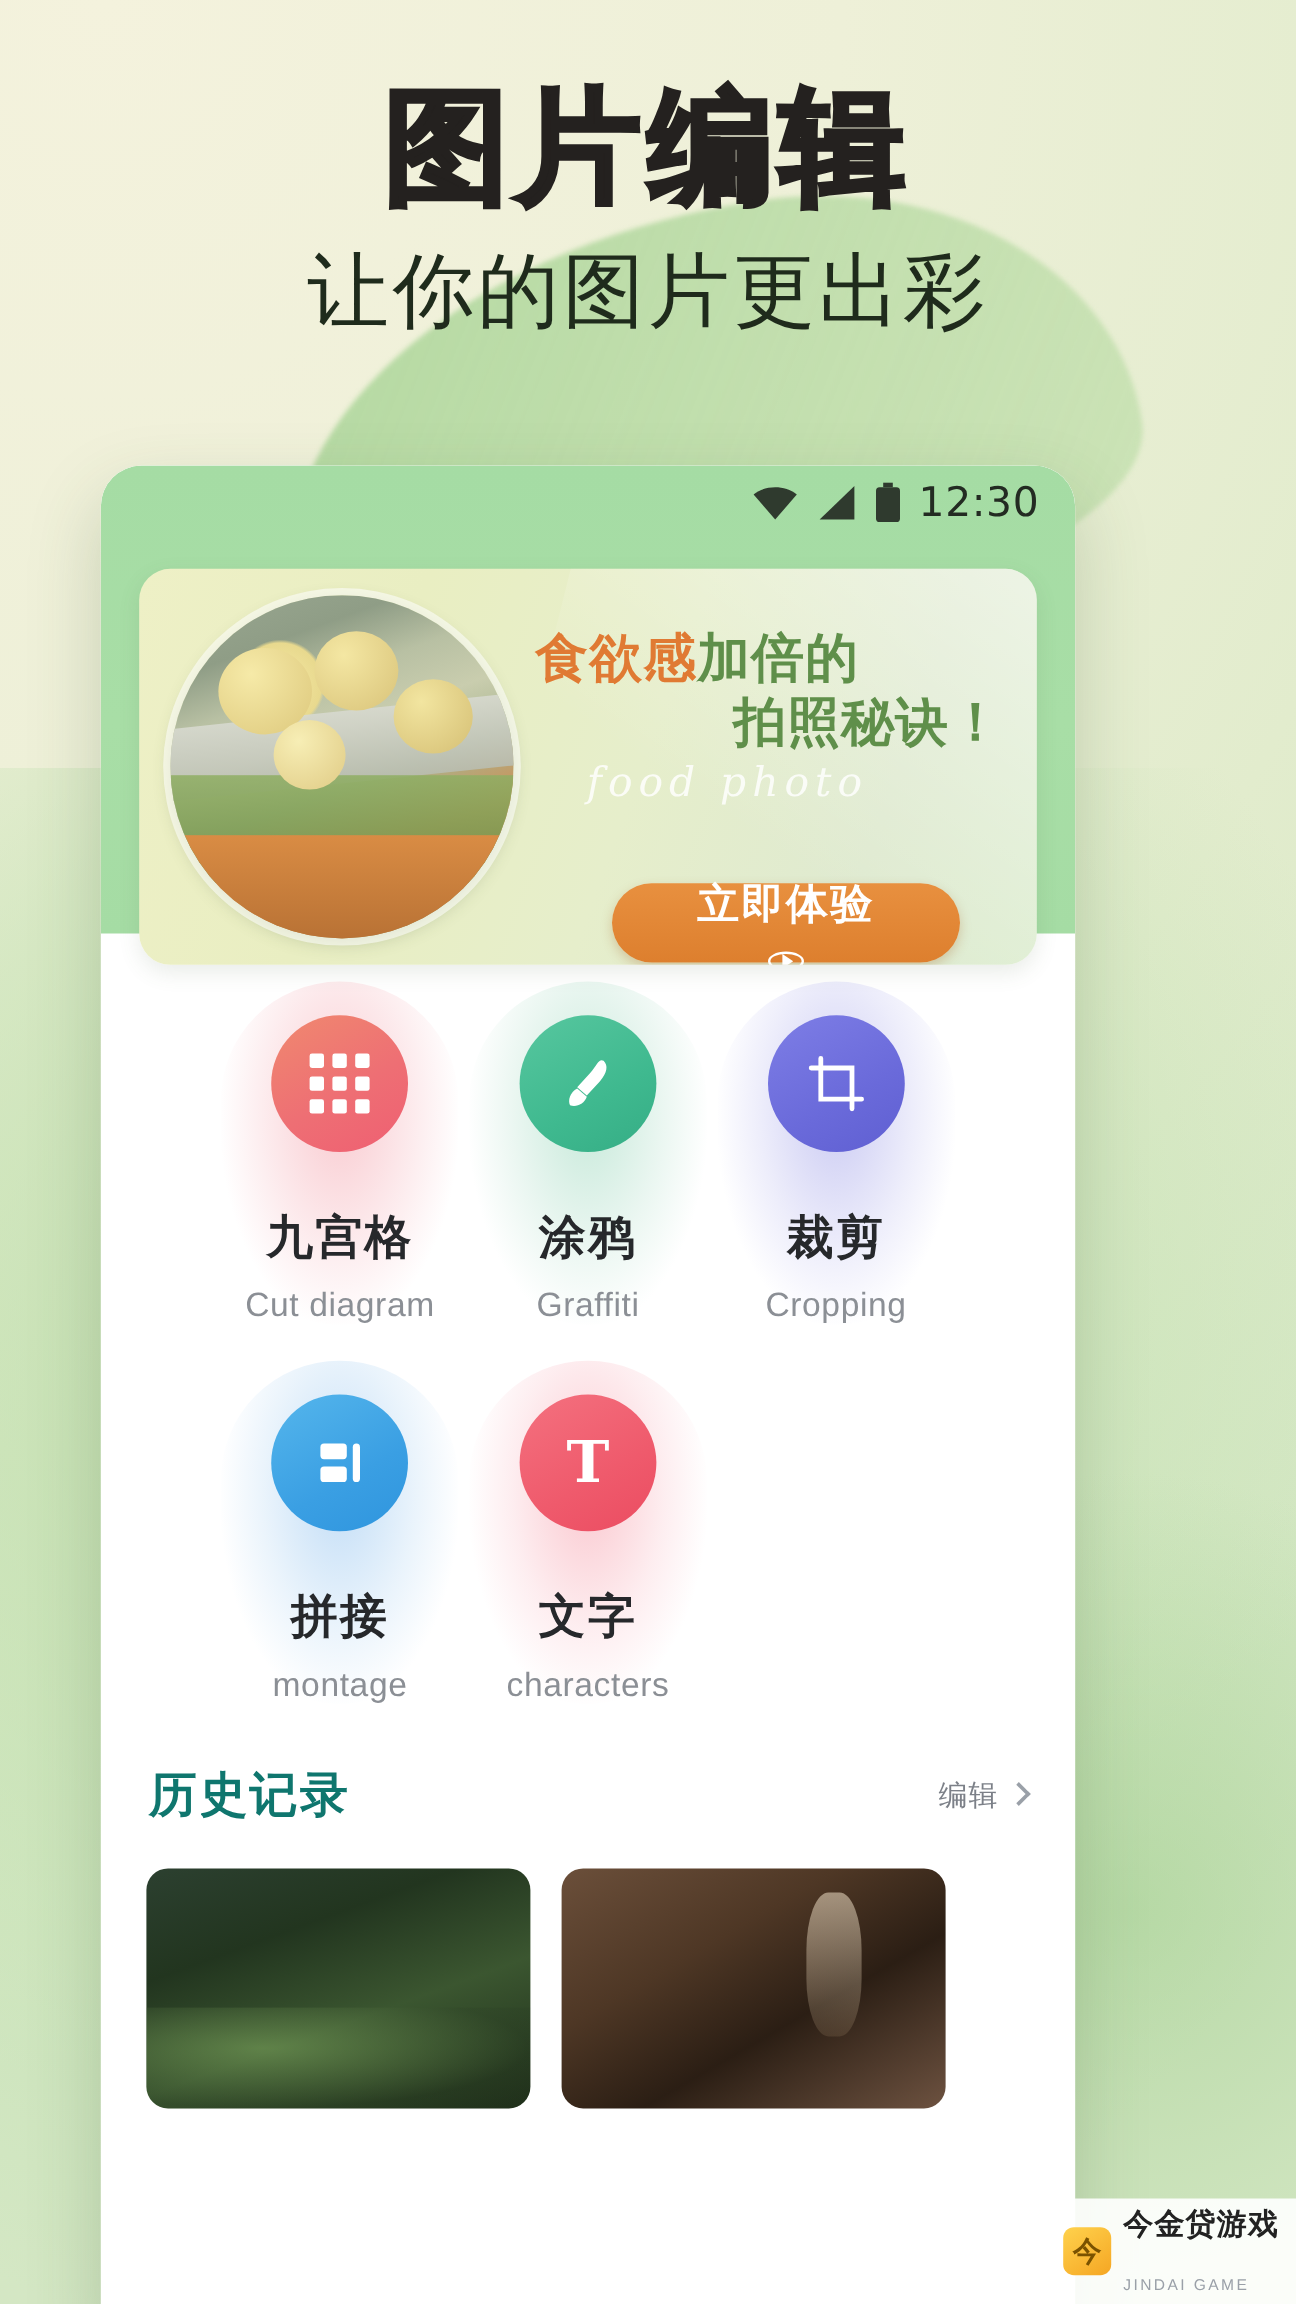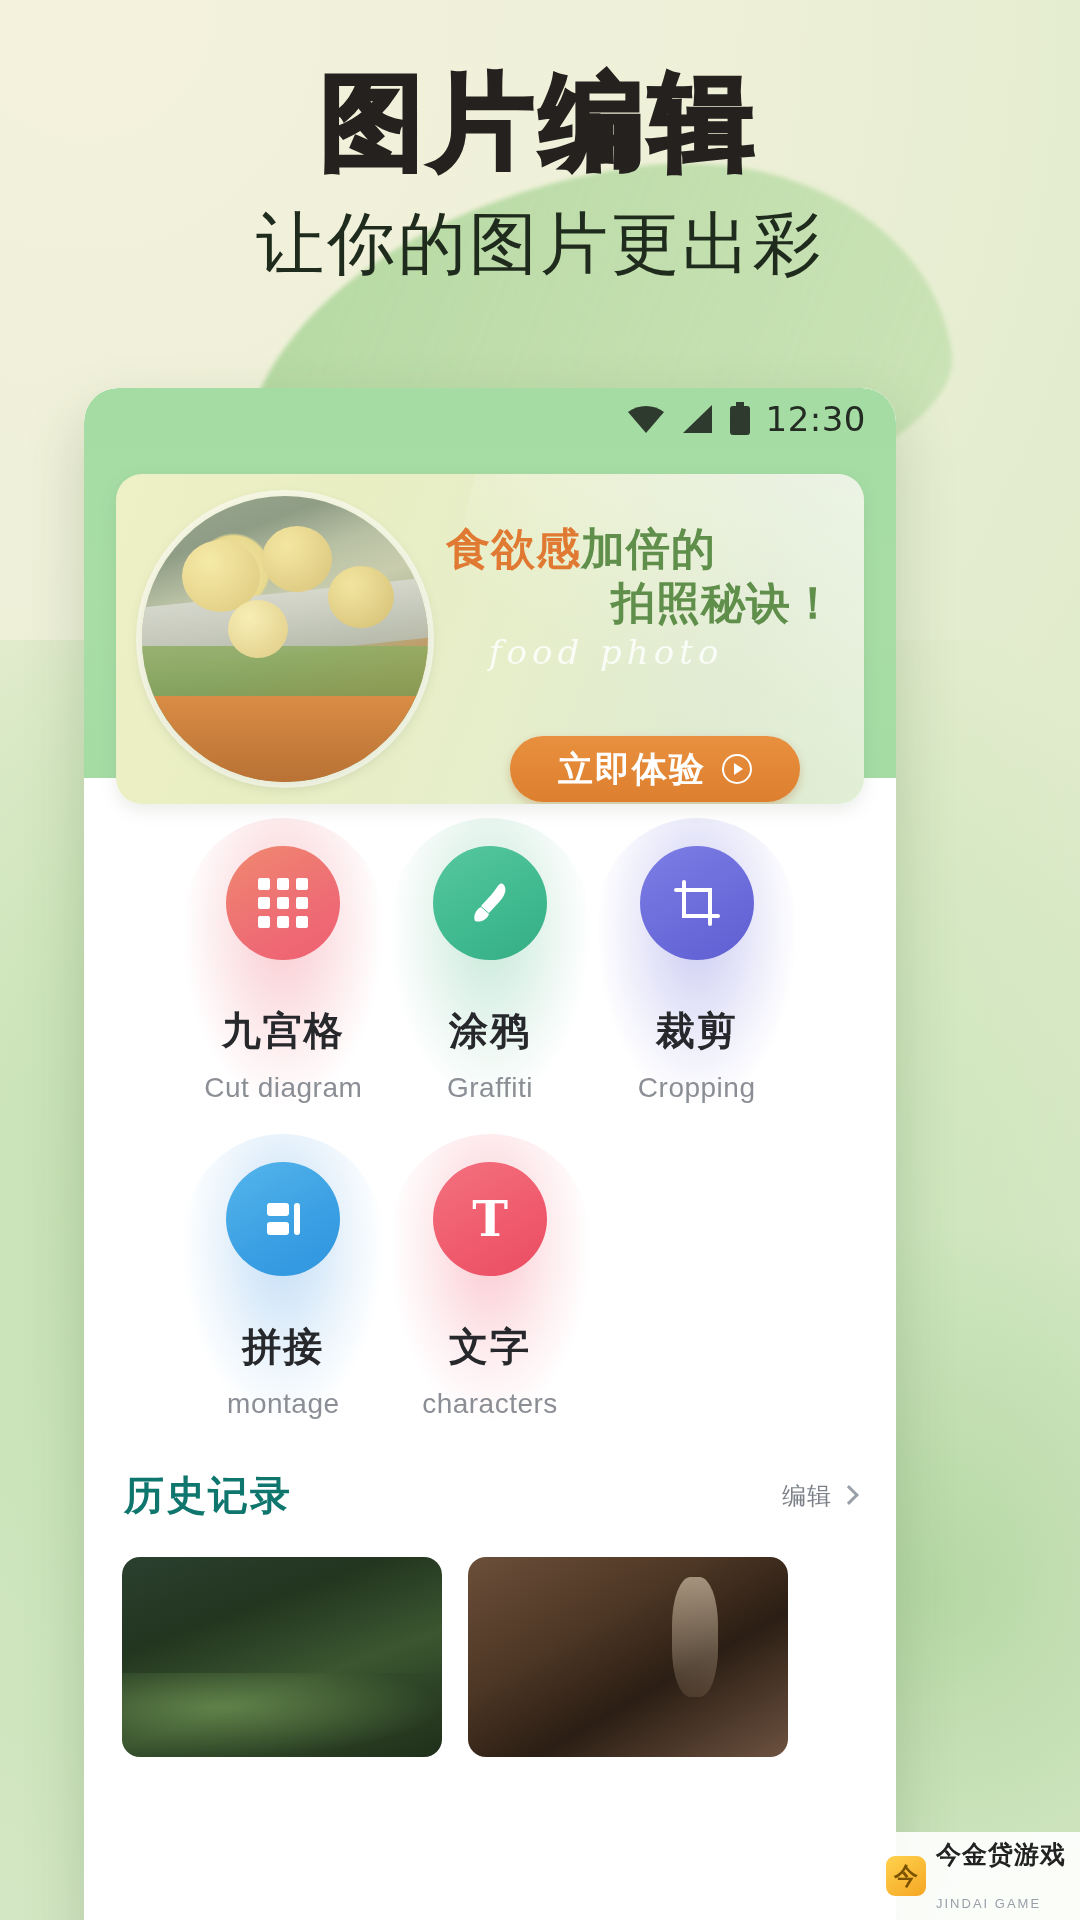--- a/index.html
+++ b/index.html
@@ -138,20 +138,21 @@
     font-family:"DejaVu Serif","Liberation Serif", serif;
     letter-spacing:5px;
     margin-left:33px;
   }
   #banner-cta{
     position:absolute; left:394px; top:262px;
     width:290px; height:66px; border-radius:33px;
     background:linear-gradient(180deg,#e8903f,#dd7f2e);
     display:flex; align-items:center; justify-content:center; gap:16px;
     box-shadow:0 4px 10px rgba(160,90,30,.28);
+    flex-direction:column;
   }
   #banner-cta-label{
     color:#ffffff; font-size:35px; font-weight:700; letter-spacing:2px;
     font-family:"DejaVu Sans","Liberation Sans", sans-serif;
   }
   #cta-arrow-icon{
     width:30px; height:30px; border-radius:50%;
     border:2.5px solid #ffffff;
     display:flex; align-items:center; justify-content:center;
   }

